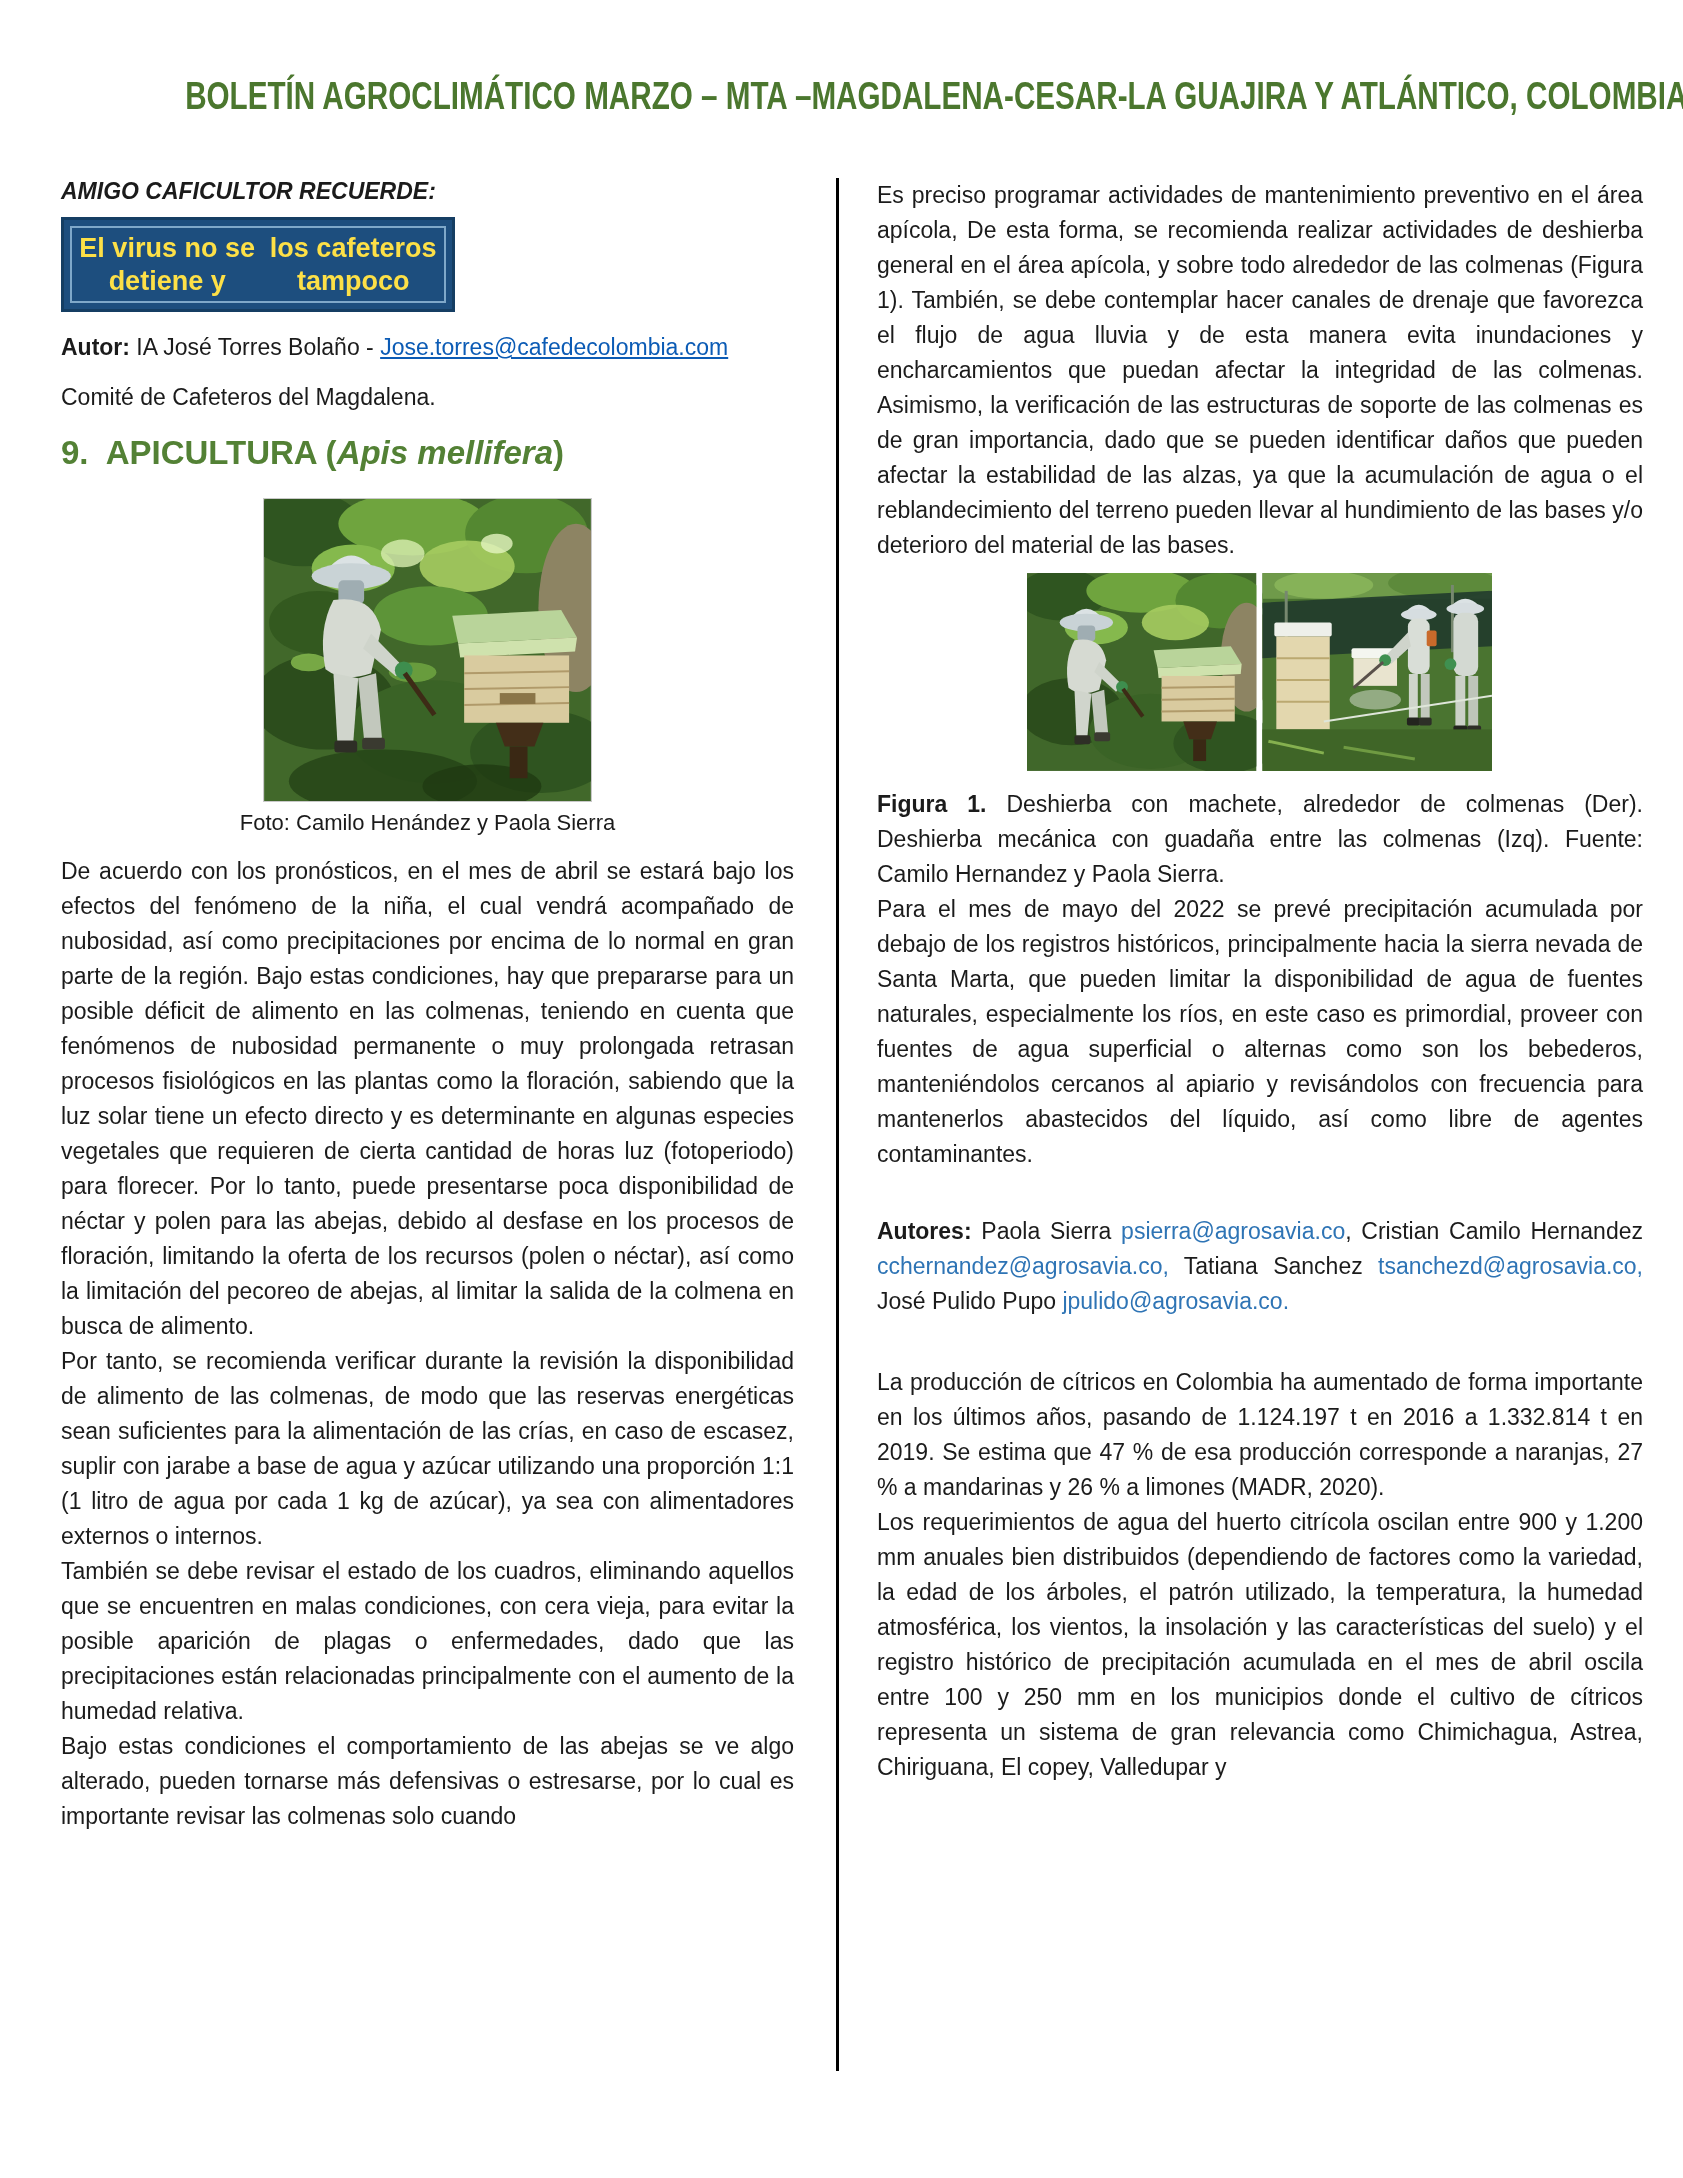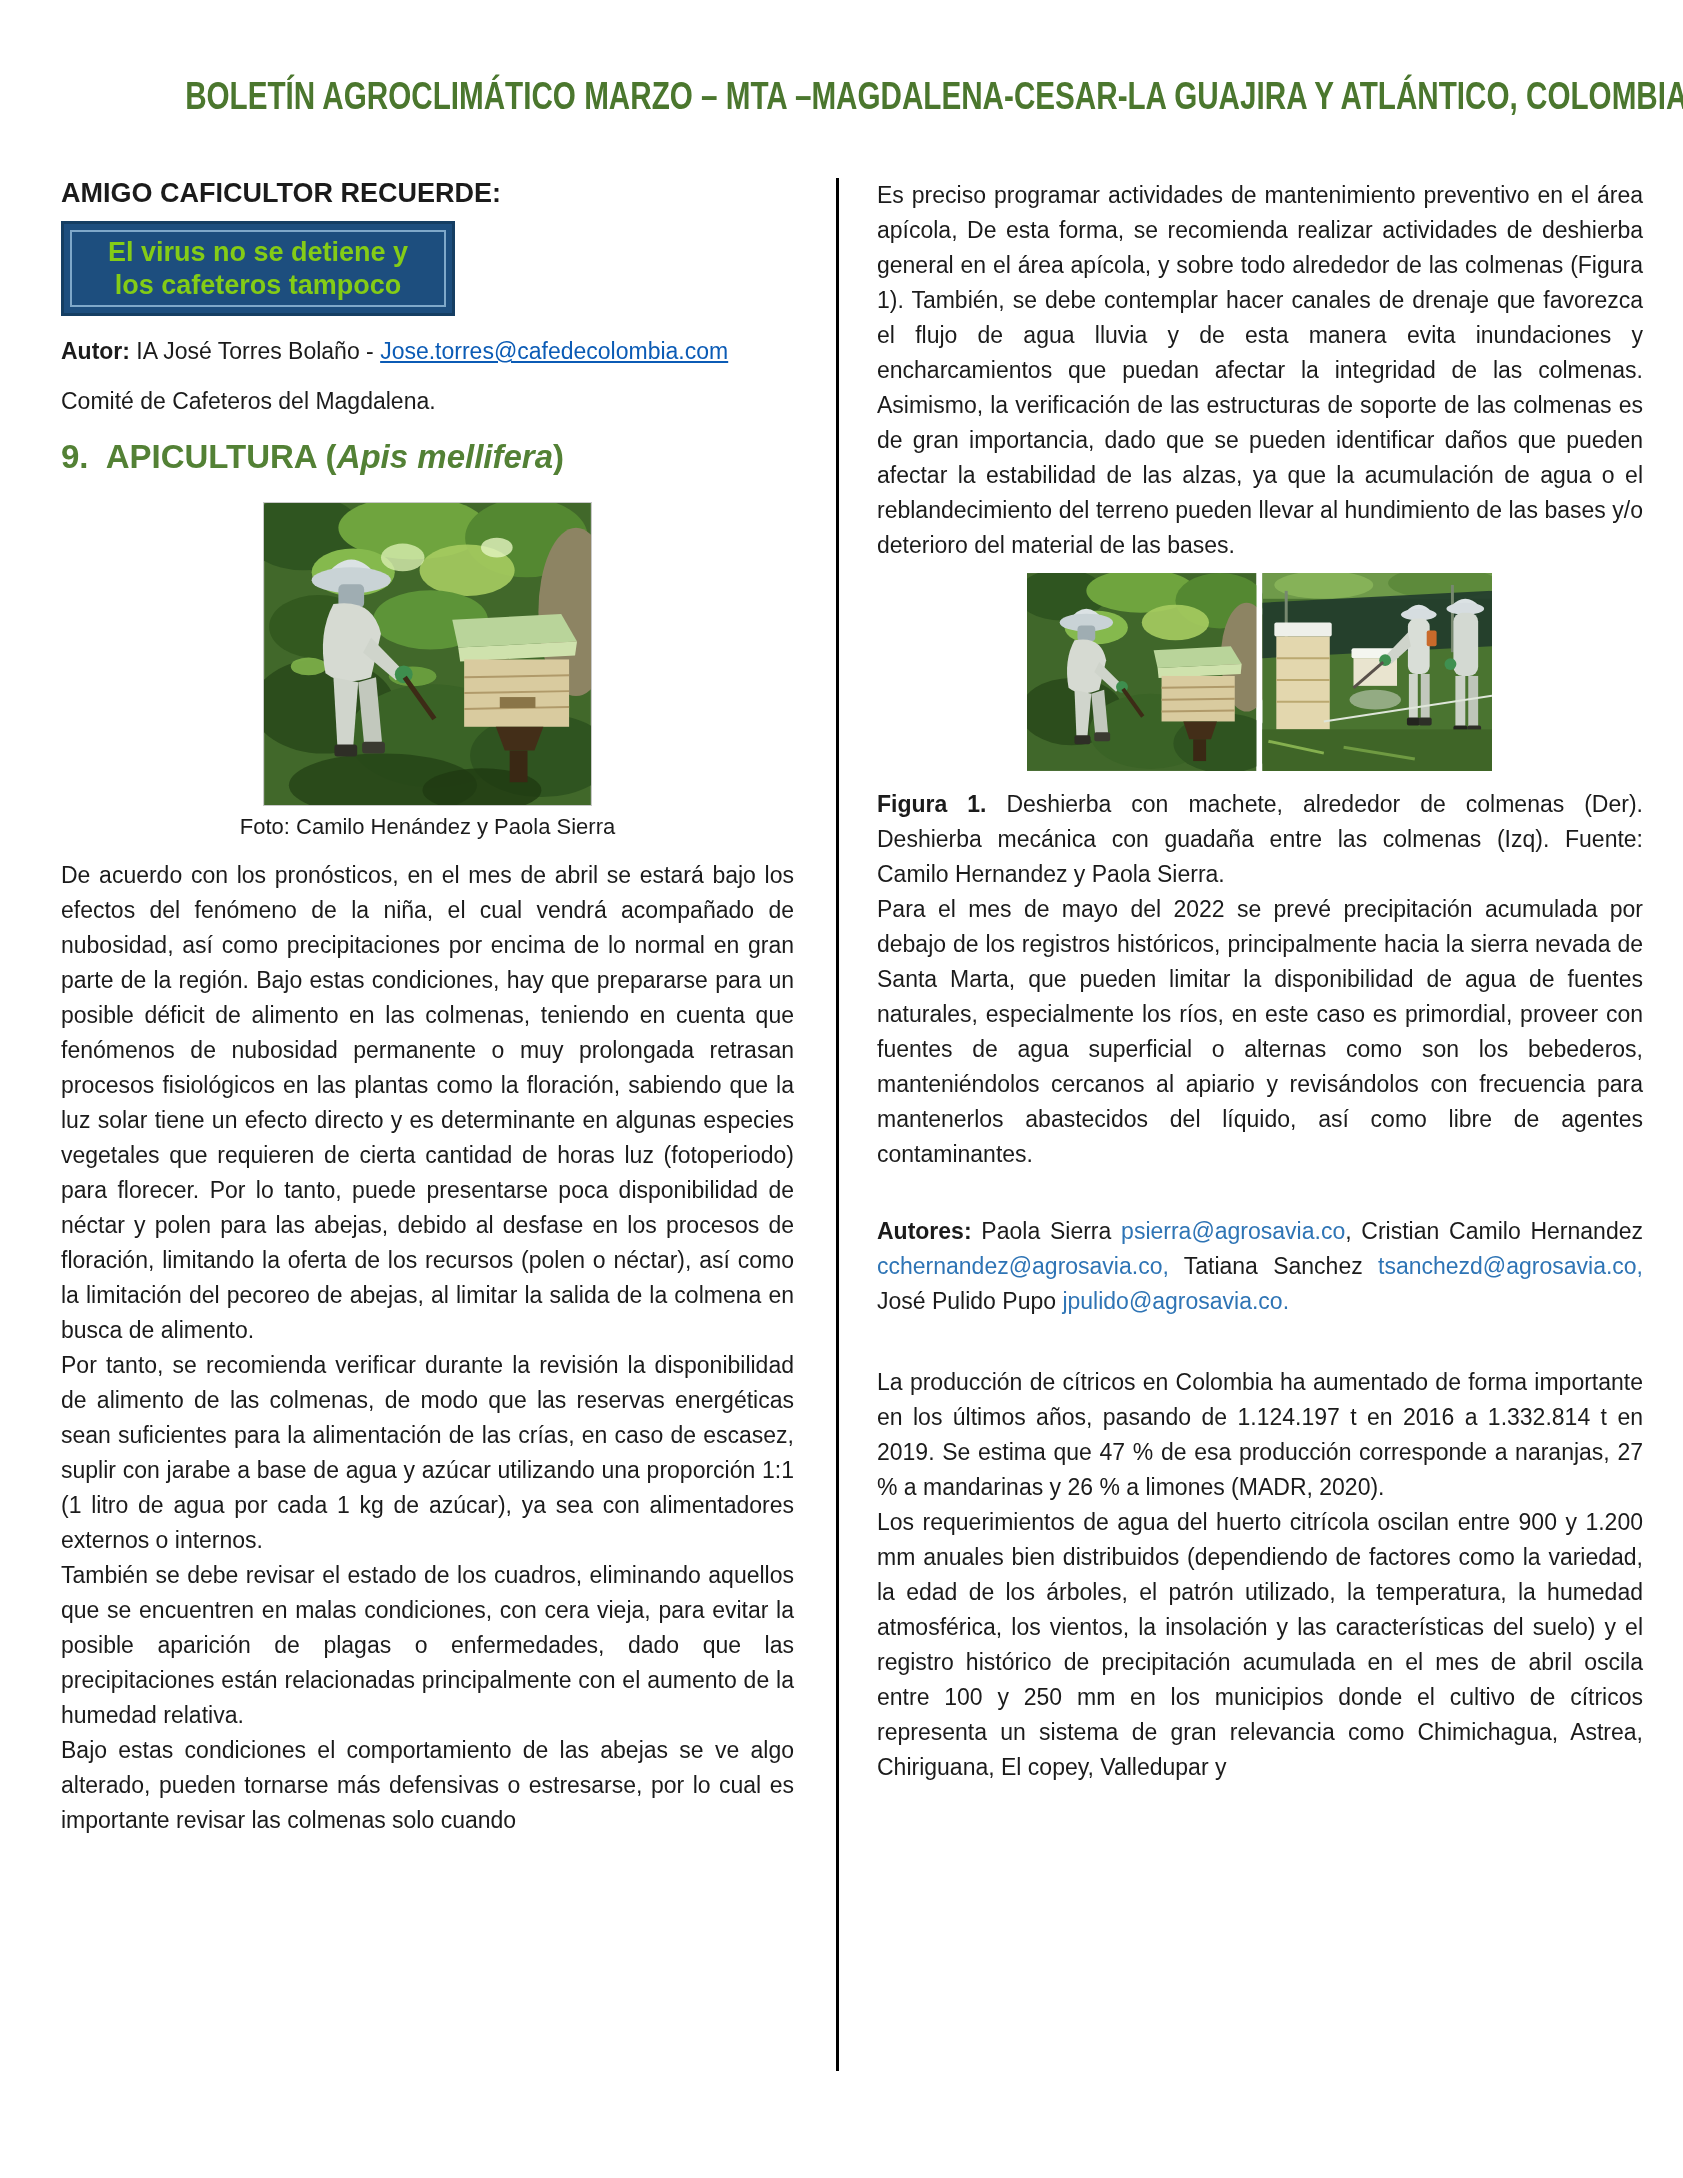--- a/index.html
+++ b/index.html
@@ -14,30 +14,30 @@
   }
   .col { position:absolute; top:178px; }
   .col-left  { left:61px;  width:733px; }
   .col-right { left:877px; width:766px; }
   .divider { position:absolute; left:836px; top:178px; width:3px; height:1893px; background:#000; }
 
   .body-text { font-size:23px; line-height:35px; text-align:justify; margin:0; }
   .bold { font-weight:bold; }
   .italic { font-style:italic; }
 
-  .reminder { font-size:27px; font-weight:bold; margin:0 0 12px 0; }
+  .reminder { font-size:23px; font-weight:bold; font-style:italic; margin:0 0 12px 0; }
 
   .virus-banner {
     width:394px; height:95px; background:#1d4e7e; border:3px solid #153e63;
     box-sizing:border-box; padding:6px;
   }
   .virus-banner-inner {
     width:100%; height:100%; border:2px solid #7fa8c9; box-sizing:border-box;
-    display:flex; flex-direction:column; align-items:center; justify-content:center;
-    color:#84cc16; font-weight:bold; font-size:27px; line-height:33px; text-align:center;
+    display:flex; flex-direction:row; align-items:center; justify-content:center;
+    color:#fde047; font-weight:bold; font-size:27px; line-height:33px; text-align:center;
   }
 
   .salud-banner {
     margin-top:12px; width:535px; height:121px; background:#1b3e66;
     display:flex; align-items:center; padding:0 16px 0 8px; box-sizing:border-box;
   }
   .salud-logo { width:149px; height:107px; flex:0 0 auto; }
   .salud-text { flex:1; text-align:center; }
   .salud-top    { color:#dbe9f8; font-size:24px; letter-spacing:3px; }
   .salud-main   { color:#ffffff; font-size:40px; font-weight:bold; letter-spacing:8px; line-height:46px; }

